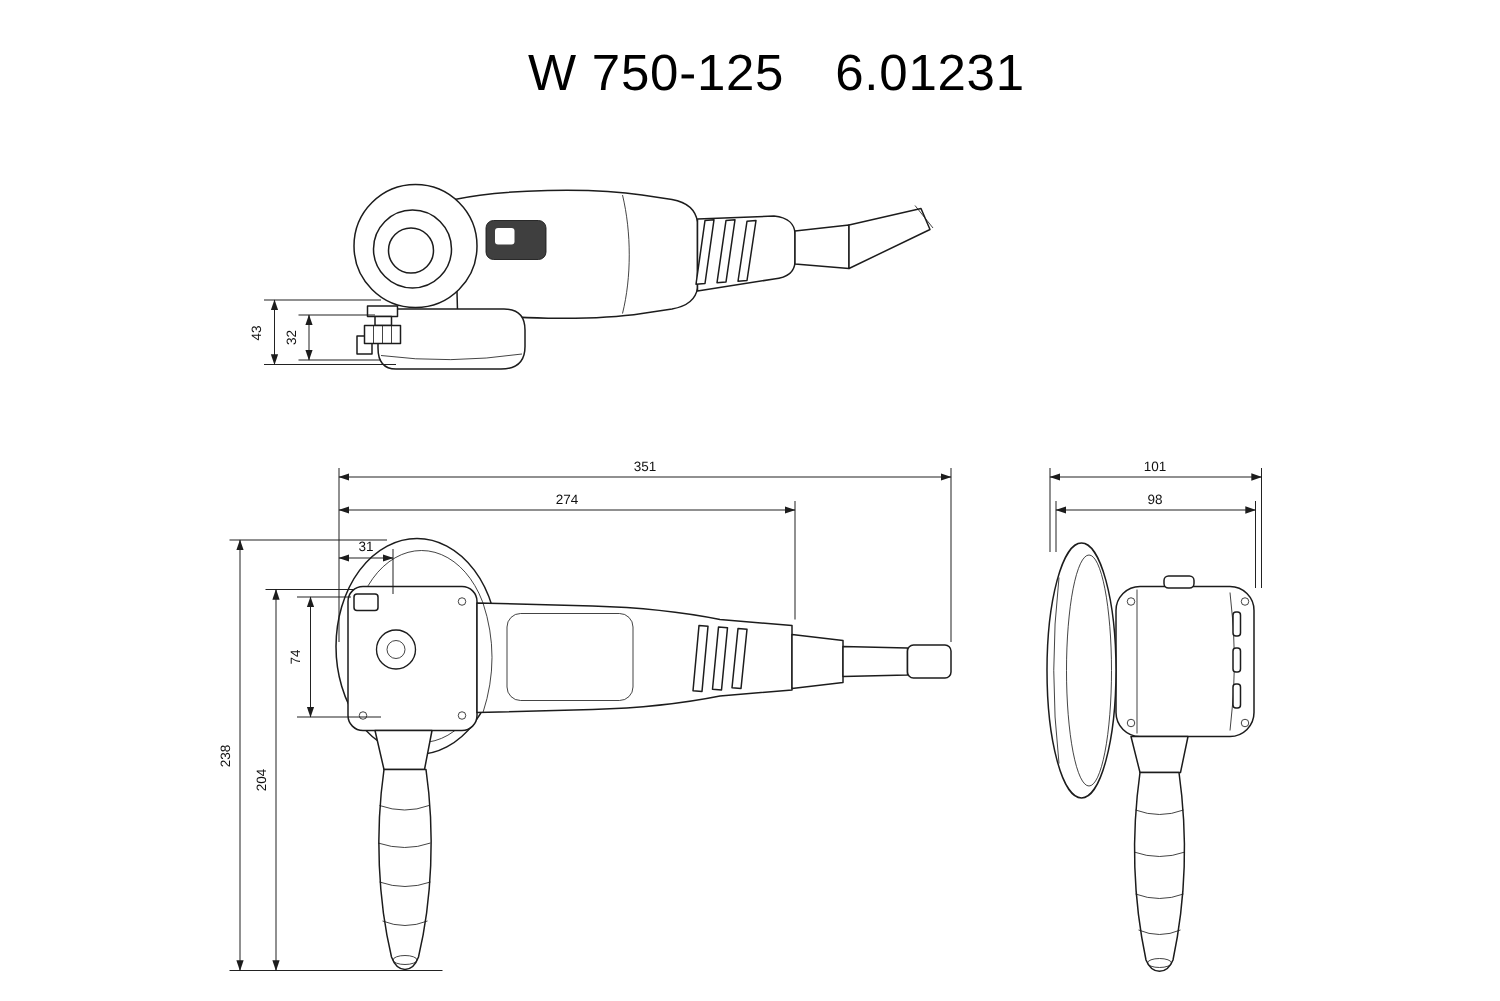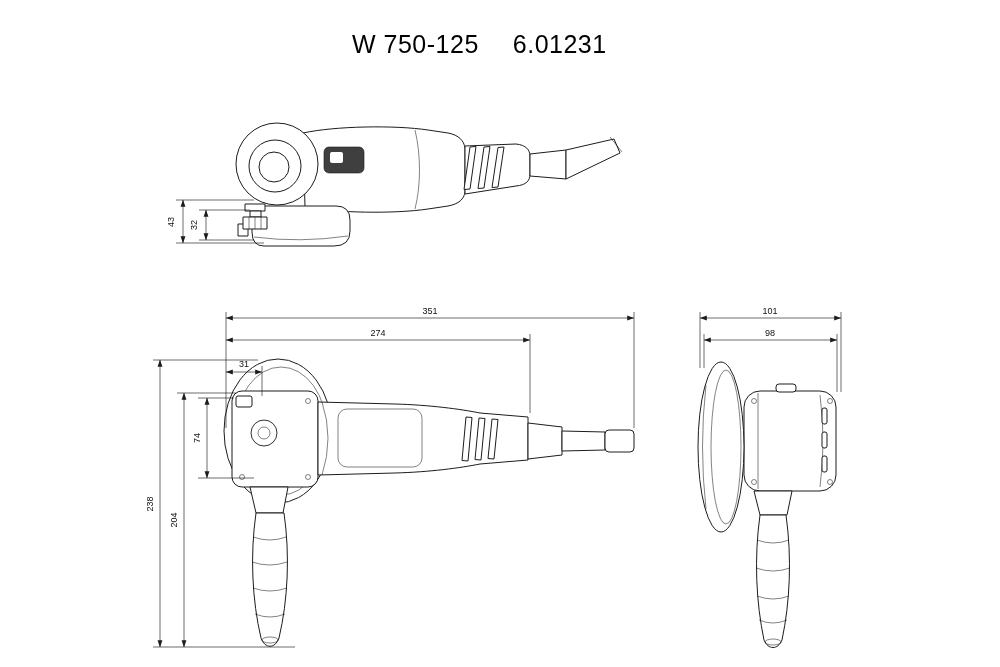--- a/index.html
+++ b/index.html
@@ -1,18 +1,18 @@
 <!DOCTYPE html>
 <html><head>
 <meta charset="utf-8">
 <style>
   html,body{margin:0;padding:0;background:#ffffff;}
   #stage{position:relative;width:1000px;height:667px;background:#ffffff;overflow:hidden;
          font-family:"Liberation Sans", sans-serif;}
-  #title-block{position:absolute;top:30px;left:352px;font-size:25px;color:#000;
+  #title-block{position:absolute;top:30px;left:352px;font-size:34px;color:#000;
                letter-spacing:.5px;white-space:nowrap;}
   #title-block .article{margin-left:34px;}
   svg{position:absolute;top:0;left:0;}
   .outline{fill:#ffffff;stroke:#1c1c1c;stroke-width:1;stroke-linejoin:round;}
   .line{fill:none;stroke:#1c1c1c;stroke-width:0.9;stroke-linejoin:round;}
   .thin{fill:none;stroke:#1c1c1c;stroke-width:0.55;}
   .dim line{stroke:#1c1c1c;stroke-width:0.65;fill:none;}
   .dimtxt{font-family:"Liberation Sans", sans-serif;font-size:9px;fill:#111;}
   .dark{fill:#3f3f3f;stroke:#1c1c1c;stroke-width:0.6;}
 </style>

